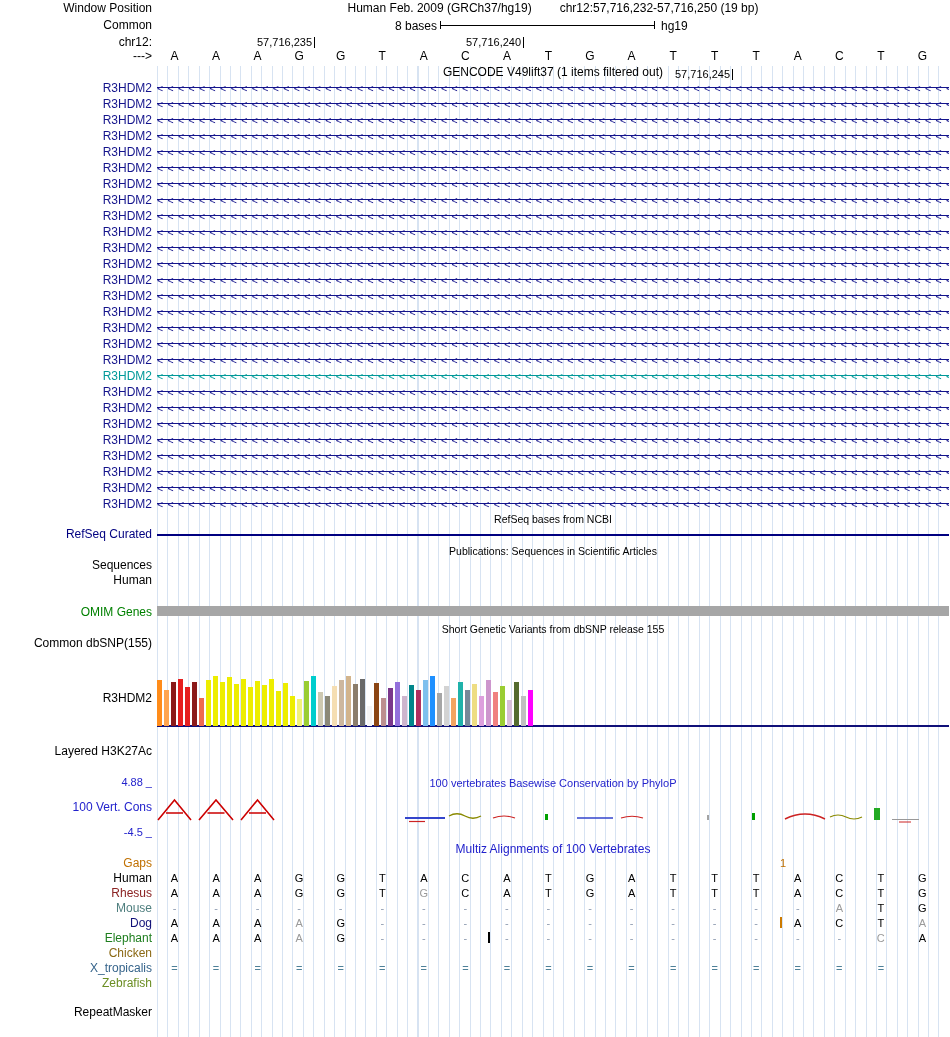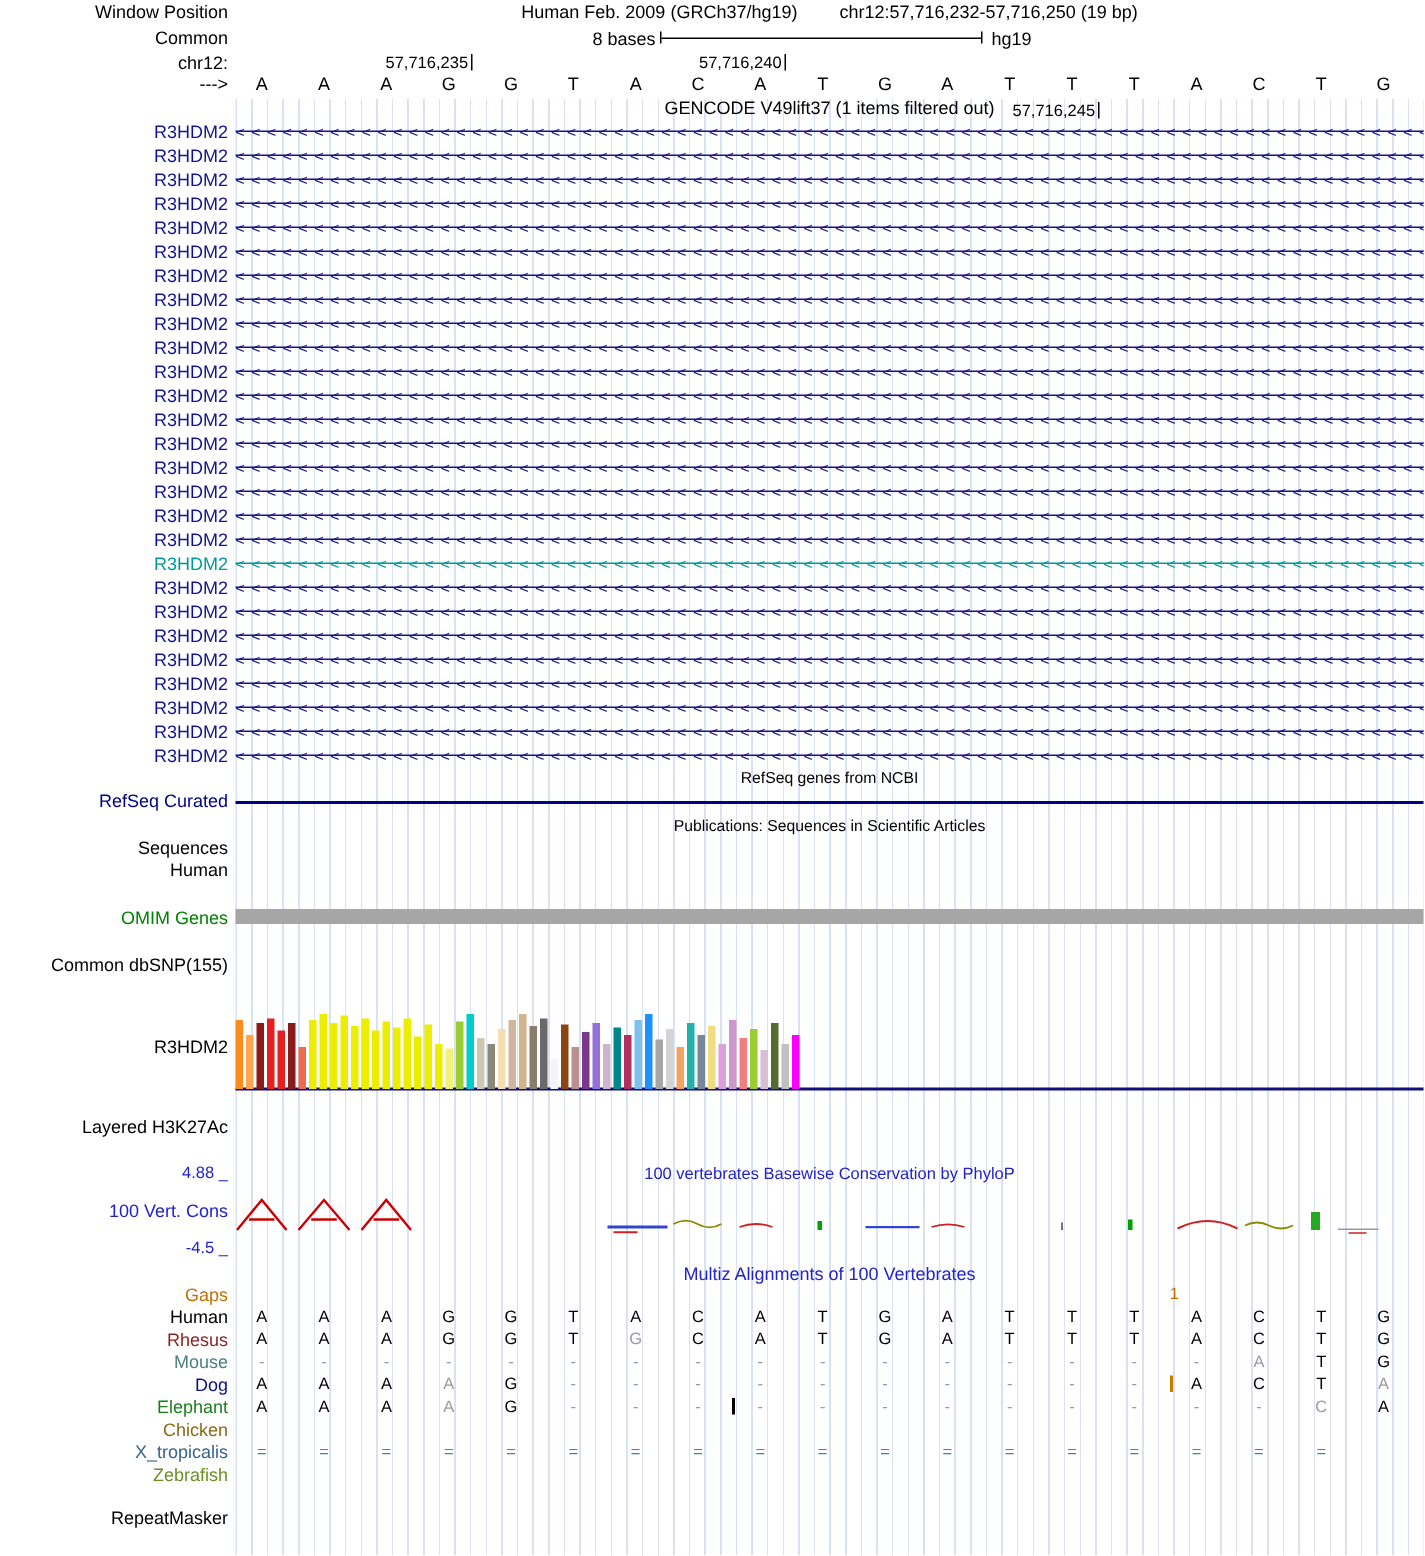--- a/index.html
+++ b/index.html
@@ -42,22 +42,23 @@
   <div class="abs" style="right:513px;top:19px">8 bases</div>
   <div class="scalebar" style="left:440px;top:21px;width:215px;height:8px">
     <div class="sline"></div>
   </div>
   <div class="abs" style="left:661px;top:19px">hg19</div>
 
   <div class="gut" style="top:36px">chr12:</div>
   <div class="gut" style="top:50px">---&gt;</div>
 
   <div class="ctr" style="top:66px">GENCODE V49lift37 (1 items filtered out)</div>
-  <div class="ctr t10" style="top:513px">RefSeq genes from NCBI</div>
+  <div class="ctr t10" style="top:513px">RefSeq bases from NCBI</div>
   <div class="ctr t10" style="top:545px">Publications: Sequences in Scientific Articles</div>
+  <div class="ctr t10" style="top:623px">Short Genetic Variants from dbSNP release 155</div>
   <div class="ctr t11" style="top: 777px; color: rgb(34, 34, 204);">100 vertebrates Basewise Conservation by PhyloP</div>
   <div class="ctr" style="top: 843px; color: rgb(34, 34, 204);">Multiz Alignments of 100 Vertebrates</div>
 
   <div class="gut" style="top: 528px; color: rgb(0, 0, 128);">RefSeq Curated</div>
   <div class="gut" style="top:559px">Sequences</div>
   <div class="gut" style="top:574px">Human</div>
   <div class="gut" style="top: 606px; color: rgb(0, 128, 0);">OMIM Genes</div>
   <div class="gut" style="top:637px">Common dbSNP(155)</div>
   <div class="gut" style="top:692px">R3HDM2</div>
   <div class="gut" style="top:745px">Layered H3K27Ac</div>

